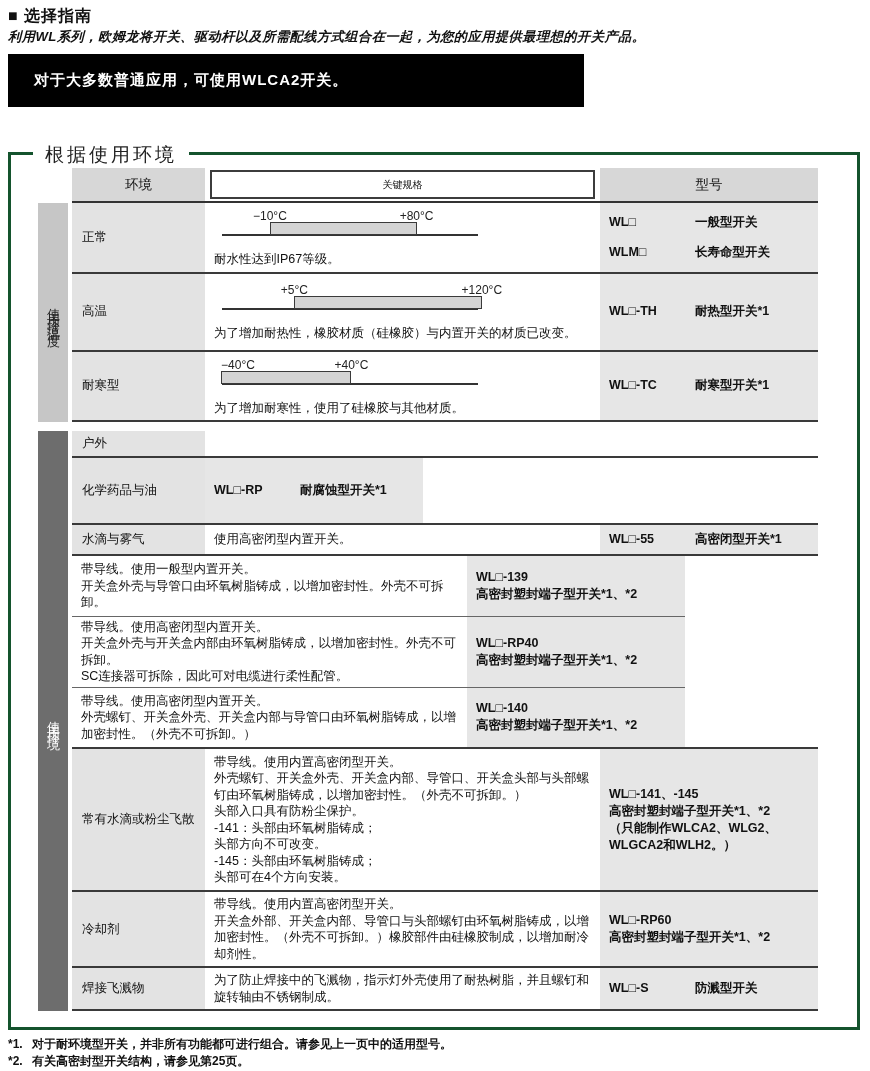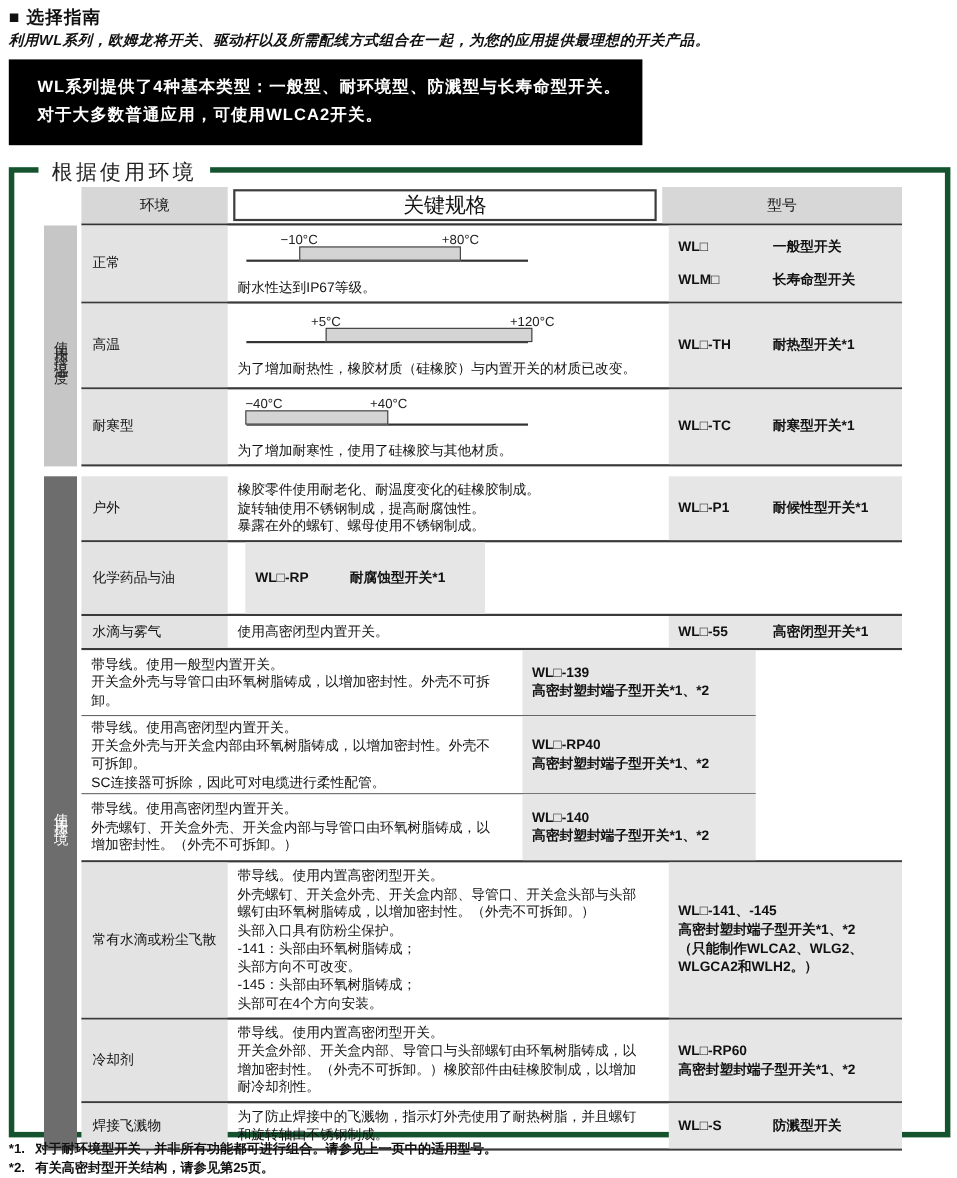--- a/index.html
+++ b/index.html
@@ -8,31 +8,31 @@
     font-family:"Liberation Sans","DejaVu Sans",sans-serif;overflow:hidden;
   }
   
   .doc-title{margin:6px 0 1px 8px;font-size:16px;font-weight:bold;letter-spacing:1px;}
   .doc-intro{margin:0 0 8px 8px;font-size:13.2px;font-weight:bold;letter-spacing:.5px;font-style:italic;}
   .banner{
     margin-left:8px;width:550px;background:#000;color:#fff;
     font-size:15px;font-weight:bold;padding:13px 0 15px 26px;line-height:25px;letter-spacing:1px;
   }
   
-  .frame{position:absolute;left:8px;top:152px;width:846px;height:872px;border:5px solid #14532d;}
+  .frame{position:absolute;left:8px;top:152px;width:846px;height:872px;border:3px solid #14532d;}
   .frame-title{
     position:absolute;top:-13px;left:22px;background:#fff;padding:0 12px;
     font-size:19px;letter-spacing:3px;color:#222;
   }
   .table{position:absolute;left:27px;top:13px;width:780px;}
   .thead{display:flex;margin-left:34px;height:33px;}
   .th{display:flex;align-items:center;justify-content:center;font-size:13.5px;box-sizing:border-box;}
   .th-env{width:133px;background:#d7d7d7;}
   .th-spec-wrap{width:395px;padding:2px 5px;box-sizing:border-box;}
-  .th-spec{border:2px solid #3c3c3c;background:#fff;height:100%;display:flex;align-items:center;justify-content:center;font-size:19px;box-sizing:border-box;}
+  .th-spec{border:2px solid #3c3c3c;background:#fff;height:100%;display:flex;align-items:center;justify-content:center;font-size:10px;box-sizing:border-box;}
   .th-model{width:218px;background:#d7d7d7;}
   .head-rule{margin-left:34px;width:746px;height:2px;background:#333;}
   
   .group{display:flex;}
   .group + .group{margin-top:9px;}
   .vbar{width:30px;margin-right:4px;display:flex;align-items:center;justify-content:center;}
   .vbar.light{background:#c6c6c6;color:#222;}
   .vbar.dark{background:#6d6d6d;color:#fff;}
   .vlabel{writing-mode:vertical-rl;text-orientation:upright;font-size:13px;letter-spacing:5px;}
   .group-rows{width:746px;}
@@ -44,21 +44,21 @@
   .row-main{width:613px;display:flex;flex-direction:column;}
   .subrow{display:flex;flex:1;}
   .subrow + .subrow{border-top:1px solid #666;}
   .spec-cell{
     width:395px;box-sizing:border-box;padding:4px 10px 4px 9px;font-size:12.5px;
     line-height:16.5px;display:flex;flex-direction:column;justify-content:center;
   }
   .model-cell{
     width:218px;background:#e6e6e6;box-sizing:border-box;padding:5px 6px 5px 9px;
     display:flex;flex-direction:column;justify-content:center;gap:13px;
-    font-size:12.5px;font-weight:bold;line-height:17px;margin-left:16px;
+    font-size:12.5px;font-weight:bold;line-height:17px;
   }
   .model-inline{display:flex;}
   .model-inline .model-code{width:86px;flex:none;}
   .model-stacked .model-desc,.model-stacked .model-extra{font-weight:bold;}
   
   .diagram{position:relative;height:40px;margin:1px 0 3px 0;flex:none;}
   .d-label{position:absolute;top:0;font-size:12px;transform:translateX(-50%);white-space:nowrap;color:#222;}
   .d-line{position:absolute;left:8px;top:26px;width:256px;border-top:2px solid #333;}
   .d-bar{position:absolute;top:14px;height:13px;background:#d4d4d4;border:1px solid #3a3a3a;box-sizing:border-box;}
   
@@ -68,21 +68,20 @@
 </style>
 </head>
 <body>
 
 <div class="page">
 
   <h1 class="doc-title">■ 选择指南</h1>
   <p class="doc-intro">利用WL系列，欧姆龙将开关、驱动杆以及所需配线方式组合在一起，为您的应用提供最理想的开关产品。</p>
 
   <div class="banner">
-    <div>WL系列提供了4种基本类型：一般型、耐环境型、防溅型与长寿命型开关。</div>
     <div>对于大多数普通应用，可使用WLCA2开关。</div>
   </div>
 
   <div class="frame">
     <span class="frame-title">根据使用环境</span>
 
     <div class="table">
       <div class="thead">
         <div class="th th-env">环境</div>
         <div class="th-spec-wrap">
@@ -169,35 +168,20 @@
               </div>
             </div>
           </div>
           <div class="group">
             <div class="vbar dark">
               <span class="vlabel">使用环境</span>
             </div>
             <div class="group-rows">
               <div class="row">
                 <div class="env-cell">户外</div>
-                <div class="row-main">
-                  <div class="subrow" style="min-height: 56px;">
-                    <div class="spec-cell">
-                      <div class="spec-line">橡胶零件使用耐老化、耐温度变化的硅橡胶制成。</div>
-                      <div class="spec-line">旋转轴使用不锈钢制成，提高耐腐蚀性。</div>
-                      <div class="spec-line">暴露在外的螺钉、螺母使用不锈钢制成。</div>
-                    </div>
-                    <div class="model-cell">
-                      <div class="model-inline">
-                        <span class="model-code">WL□-P1</span>
-                        <span class="model-desc">耐候性型开关*1</span>
-                      </div>
-                    </div>
-                  </div>
-                </div>
               </div>
               <div class="row">
                 <div class="env-cell">化学药品与油</div>
                 <div class="row-main">
                   <div class="subrow" style="min-height: 65px;">
                     <div class="model-cell">
                       <div class="model-inline">
                         <span class="model-code">WL□-RP</span>
                         <span class="model-desc">耐腐蚀型开关*1</span>
                       </div>

